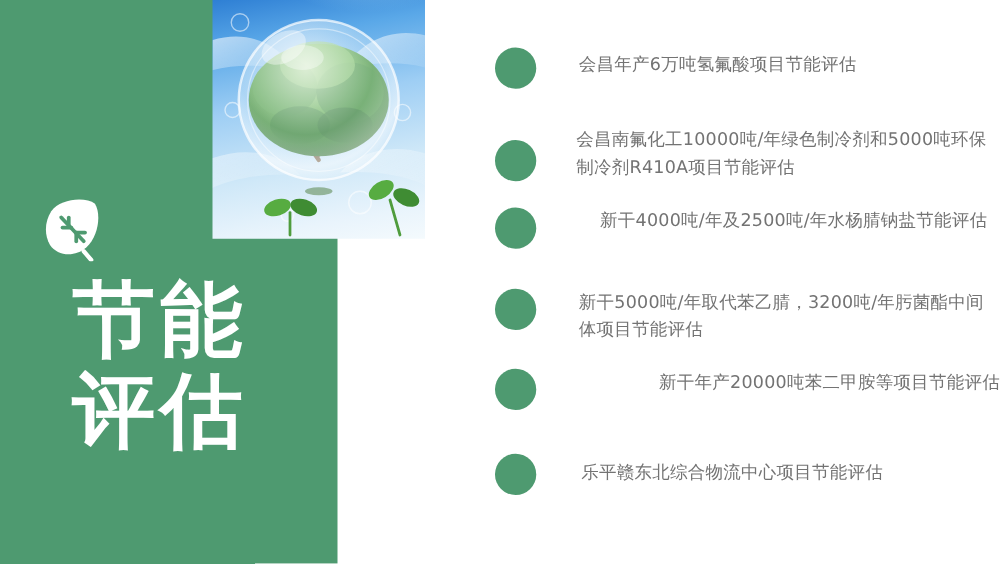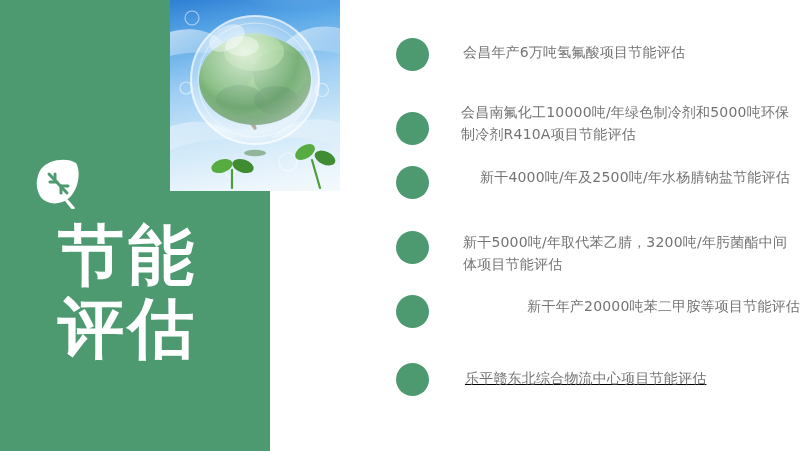--- a/index.html
+++ b/index.html
@@ -113,21 +113,21 @@
     font-size: 14px;
     line-height: 1.55;
     letter-spacing: 0.2px;
     word-break: break-word;
   }
   .r0 { top: 38px; }
   .r1 { top: 101px; align-items: flex-end; }
   .r2 { top: 166px; }
   .r3 { top: 231px; }
   .r4 { top: 295px; text-align: right; }
-  .r5 { top: 363px; text-decoration: underline; }
+  .r5 { top: 363px; }
 
   .r0 .bullet-text { margin-top: 4px; margin-left: 34px; }
   .r1 .bullet-text { margin-top: 1px; margin-left: 32px; }
   .r2 .bullet-text { margin-top: 1px; margin-left: 51px; }
   .r3 .bullet-text { margin-top: 1px; margin-left: 34px; }
   .r4 .bullet-text { margin-top: 1px; margin-left: 36px; }
   .r5 .bullet-text { margin-top: 5px; margin-left: 36px; }
 </style>
 </head>
 <body>

